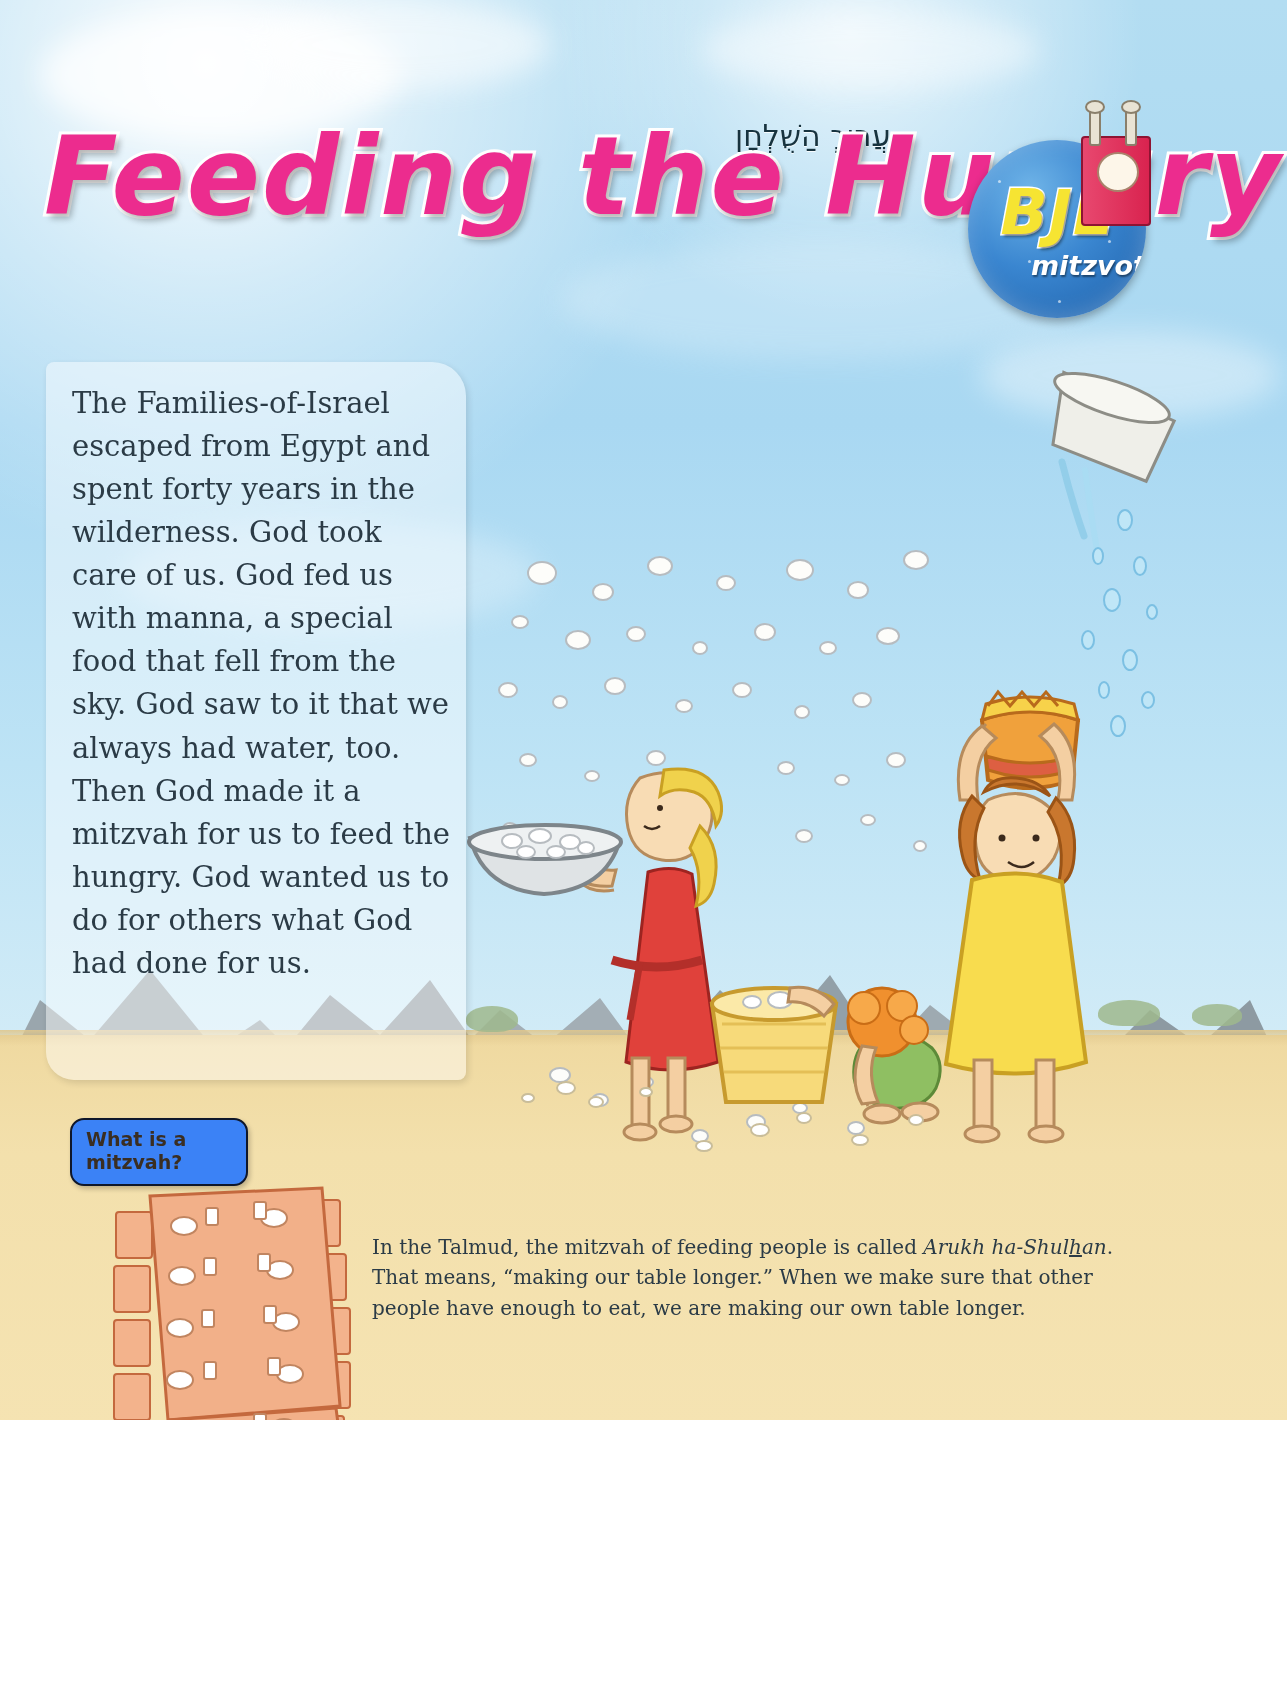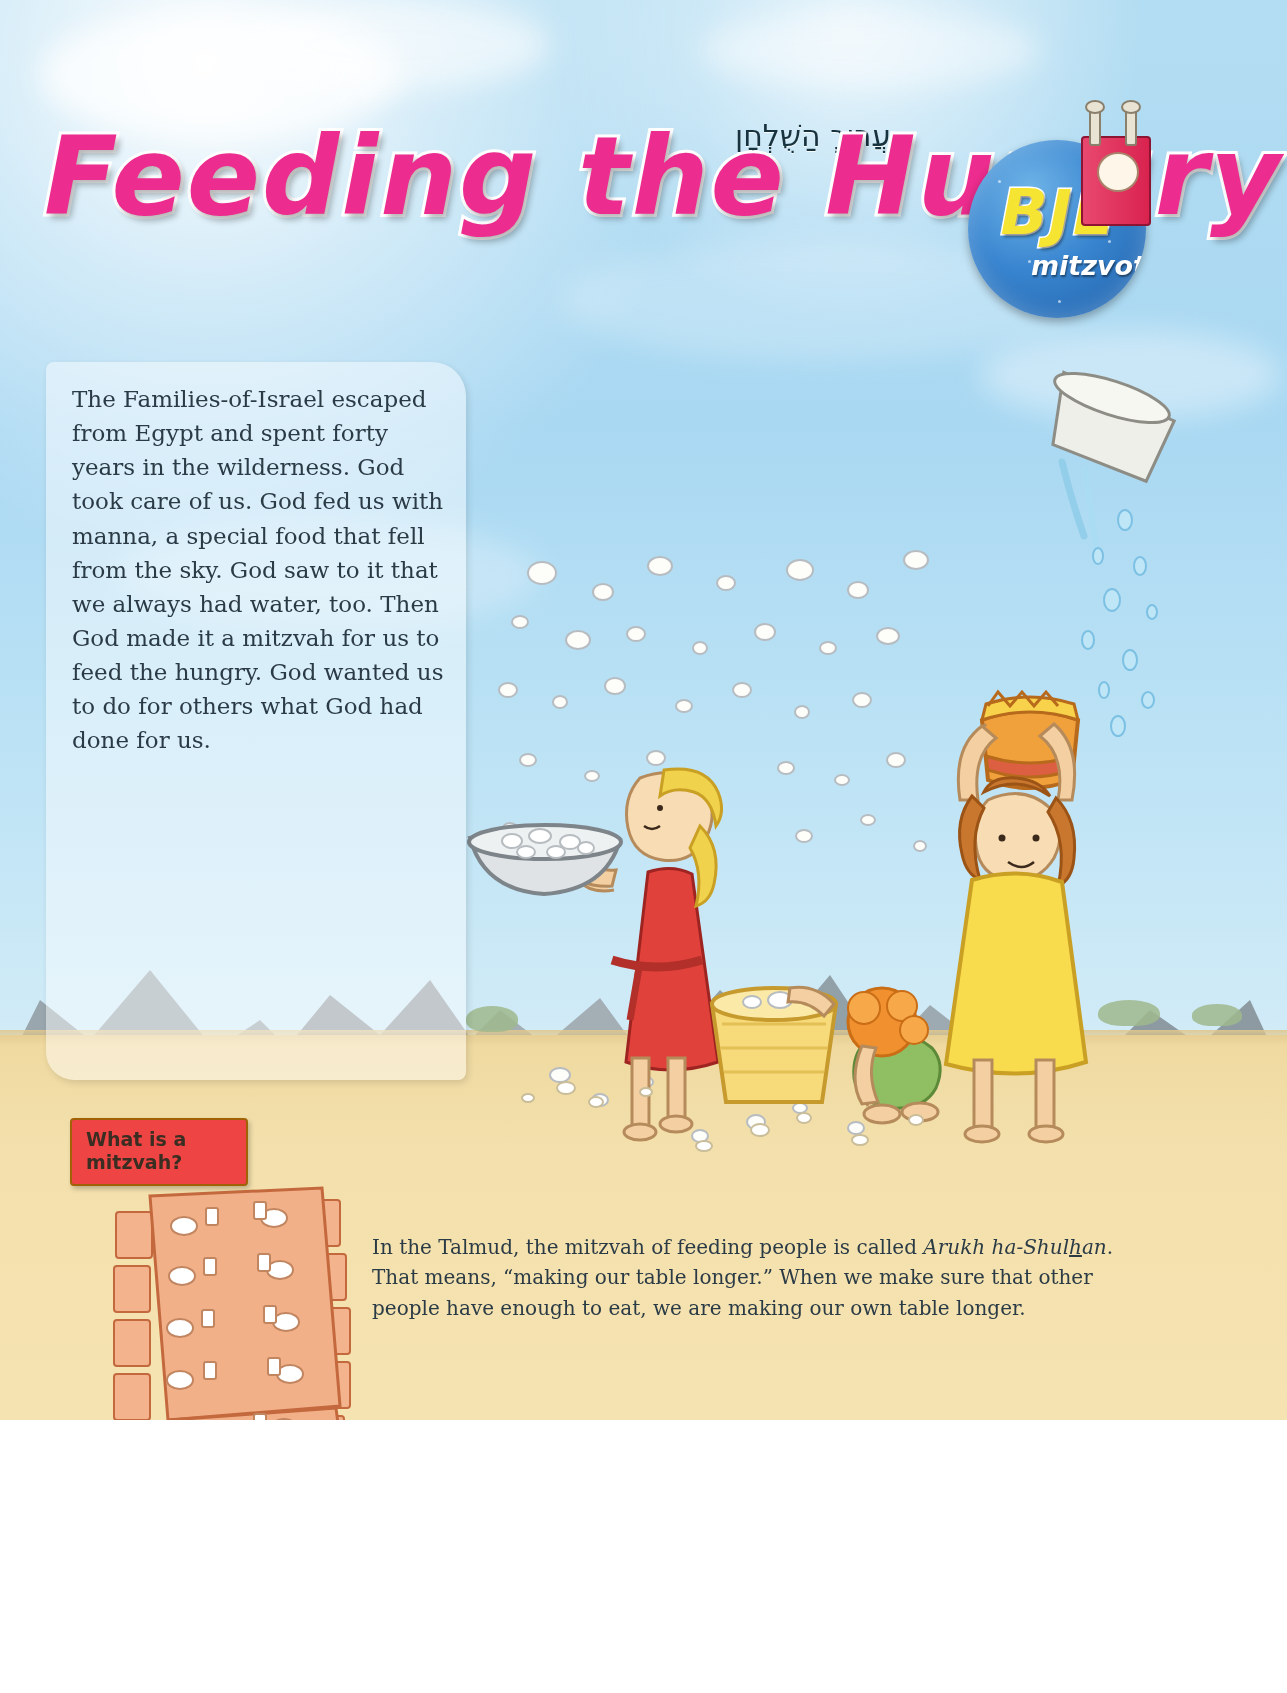--- a/index.html
+++ b/index.html
@@ -191,35 +191,35 @@
     width: 420px; height: 718px;
     background: rgba(255,255,255,0.46);
     border-radius: 8px 34px 8px 28px;
     box-shadow: 2px 3px 7px rgba(0,0,0,.12);
   }
   .panel-text {
     position: absolute;
     left: 72px; top: 382px;
     width: 378px;
     font-family: "DejaVu Serif", serif;
-    font-size: 23px;
+    font-size: 29px;
     line-height: 1.485;
     color: #2b3b46;
   }
   .panel-text p { margin: 0; }
 
   
   .callout {
     position: absolute;
     left: 70px; top: 1118px;
     width: 148px;
     padding: 8px 12px 10px 14px;
-    background: #ef4444;
-    border: 2px solid #a16207;
-    border-radius: 4px;
+    background: #3b82f6;
+    border: 2px solid #0f172a;
+    border-radius: 14px;
     box-shadow: 2px 3px 5px rgba(0,0,0,.22);
     font-family: "DejaVu Sans", sans-serif;
     font-size: 19px;
     font-weight: bold;
     color: #3a2e22;
     line-height: 1.22;
   }
 
   
   .bottom-text {

